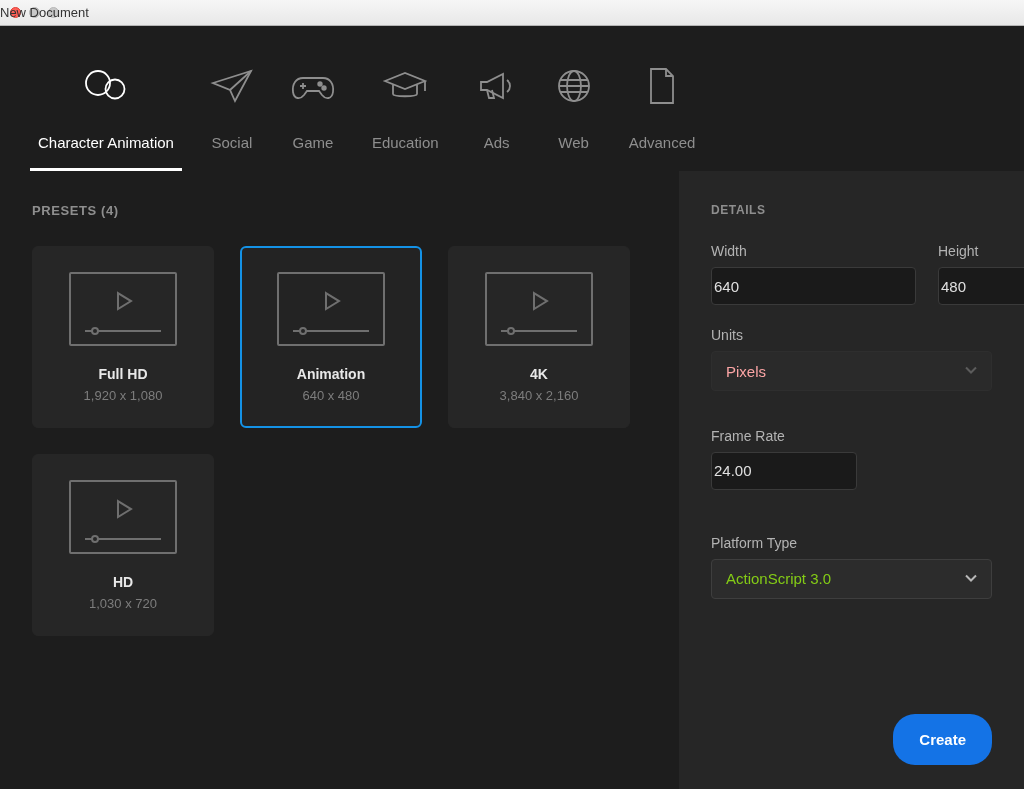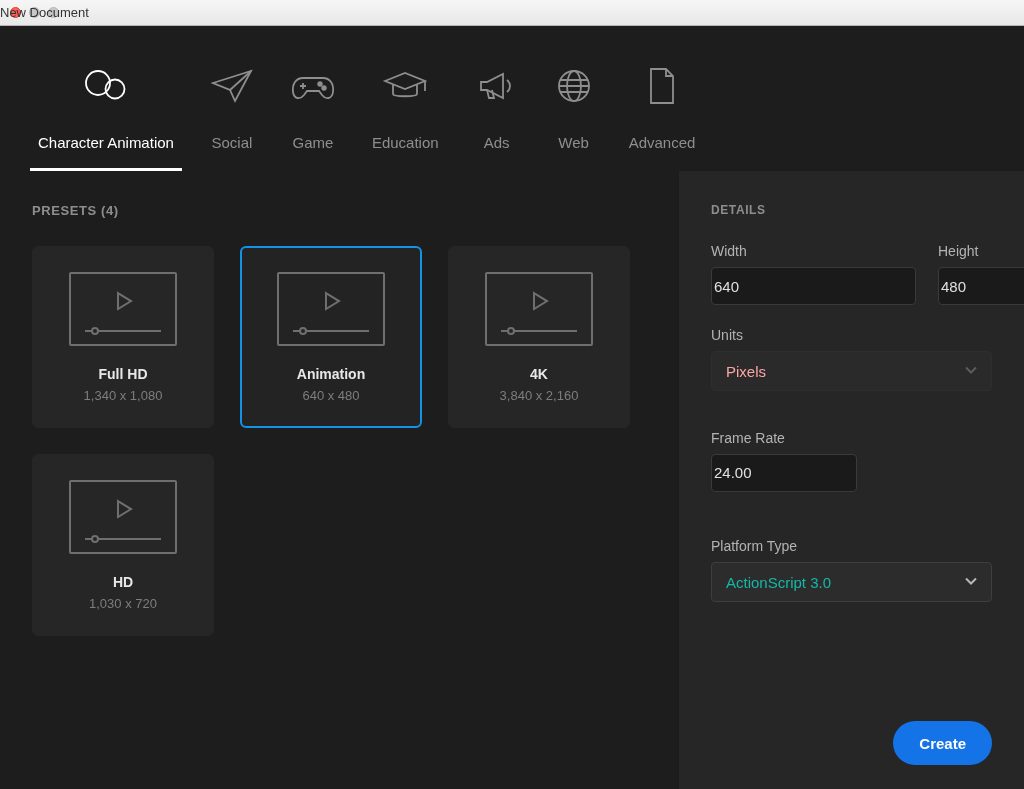--- a/index.html
+++ b/index.html
@@ -70,33 +70,33 @@
     .field { flex: 1; display: flex; flex-direction: column; }
     .field-label { font-size: 14px; color: #b3b3b3; margin-bottom: 8px; }
     .txt {
       background: #1a1a1a; border: 1px solid #3a3a3a; border-radius: 4px; height: 38px;
       padding: 0 2px; color: #e0e0e0; font-size: 15px; outline: none;
     }
     .txt.narrow { width: 146px; }
     .select {
       position: relative;
       background: #2c2c2c; border: 1px solid #3e3e3e; border-radius: 4px; height: 40px;
-      display: flex; align-items: center; padding: 0 14px; color: #14b8a6; font-size: 15px;
+      display: flex; align-items: center; padding: 0 14px; color: #84cc16; font-size: 15px;
       cursor: pointer;
     }
     .select.disabled { background: #2a2a2a; color: #fca5a5; border-color: #2e2e2e; cursor: default; }
     .select .chev { position: absolute; right: 12px; top: 50%; transform: translateY(-50%); }
     .select .chev svg { stroke: #b8b8b8; }
     .select.disabled .chev svg { stroke: #5c5c5c; }
     
     .spacer { flex: 1; }
     .footer { display: flex; justify-content: flex-end; }
     .create-btn {
       background: #1473e6; color: #fff; border: none; border-radius: 22px;
-      height: 44px; padding: 0 26px; font-size: 15px; font-weight: 600; cursor: pointer;
+      height: 51px; padding: 0 26px; font-size: 15px; font-weight: 600; cursor: pointer;
     }
   </style>
 </head>
 <body>
 
 <div class="titlebar">
   <div class="dots">
     <div class="dot red"></div>
     <div class="dot yellow"></div>
     <div class="dot green"></div>
@@ -184,21 +184,21 @@
 
         <div class="preset">
           <div class="preset-icon">
             <svg width="24" height="24" viewBox="0 0 24 24" fill="none" stroke="#6f6f6f" stroke-width="2">
                 <path d="M7 4 L20 12 L7 20 Z"></path>
               </svg>
             <div class="pline"></div>
               <div class="pdot"></div>
           </div>
           <div class="preset-name">Full HD</div>
-          <div class="preset-sub">1,340 x 1,080</div>
+          <div class="preset-sub">1,920 x 1,080</div>
         </div>
 
         <div class="preset selected">
           <div class="preset-icon">
             <svg width="24" height="24" viewBox="0 0 24 24" fill="none" stroke="#6f6f6f" stroke-width="2">
                 <path d="M7 4 L20 12 L7 20 Z"></path>
               </svg>
             <div class="pline"></div>
               <div class="pdot"></div>
           </div>

